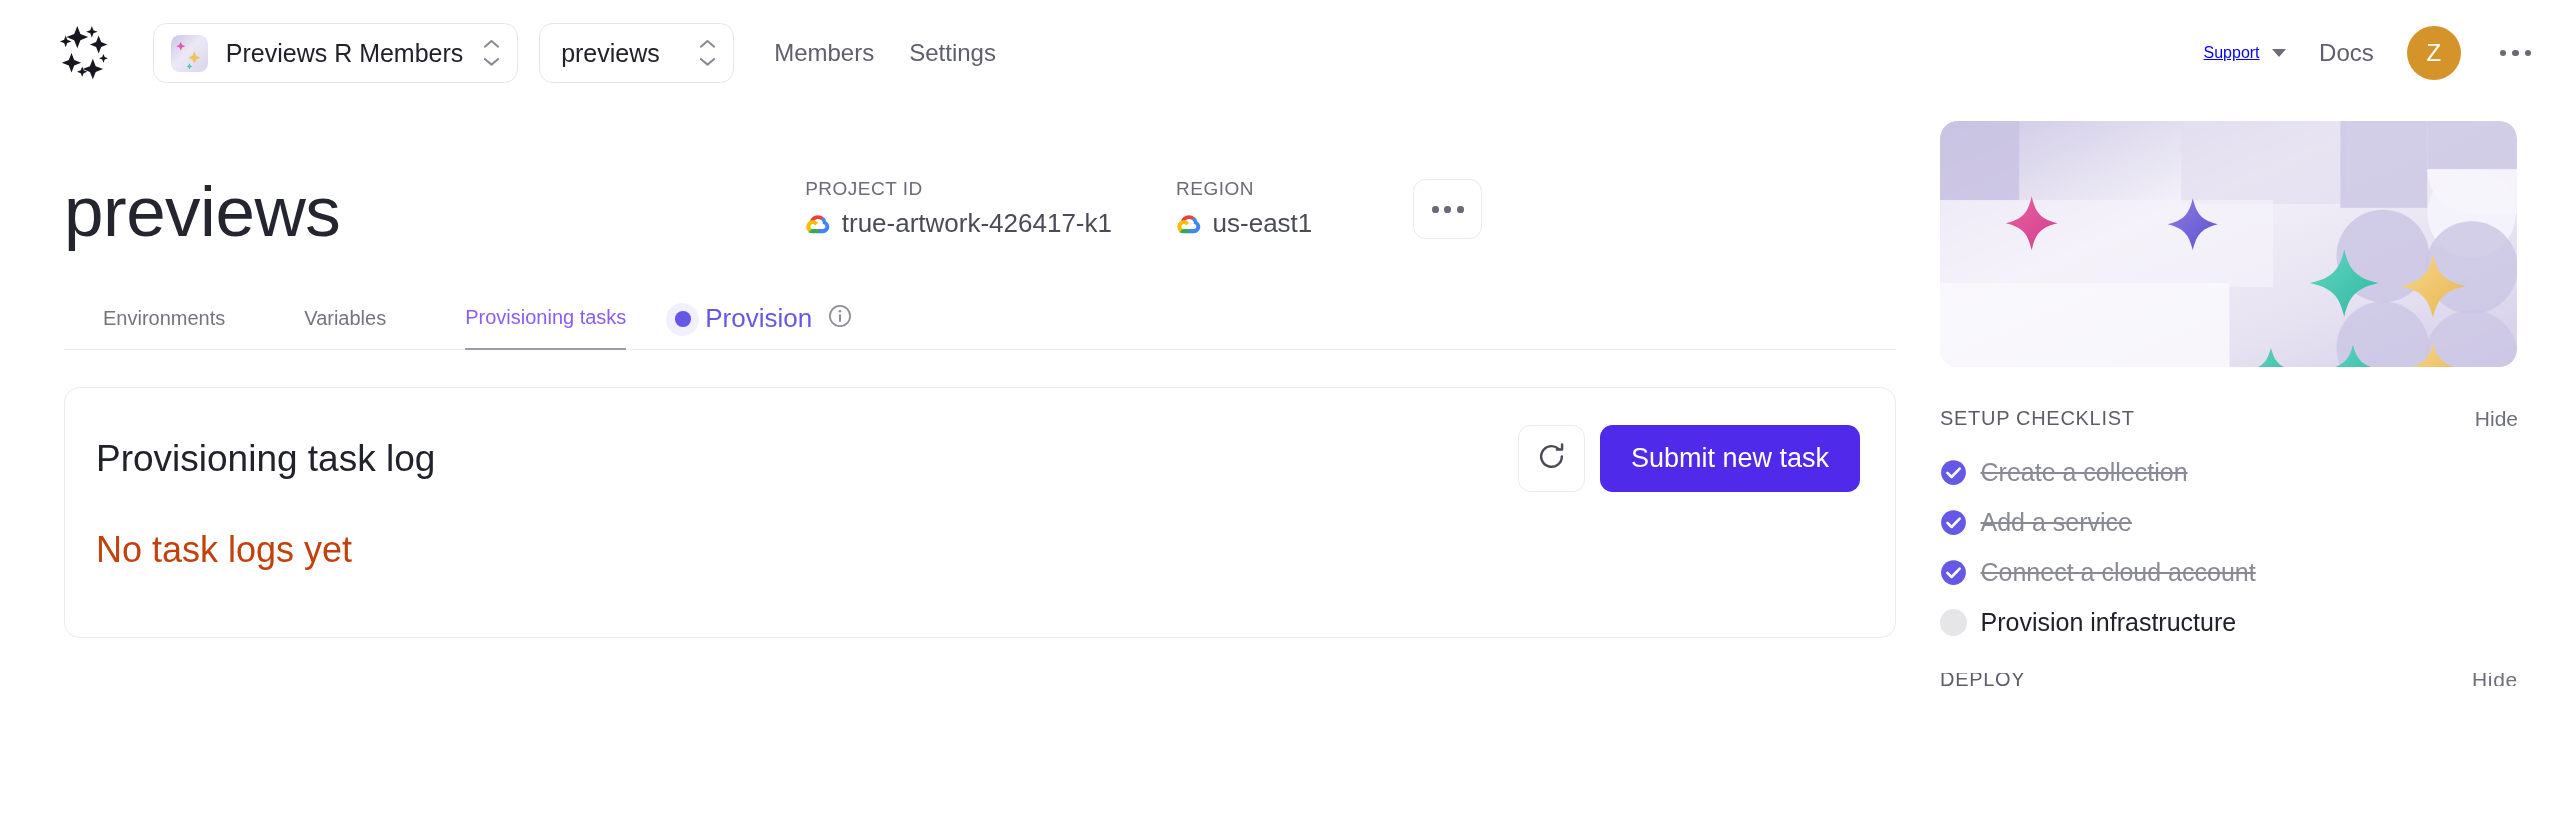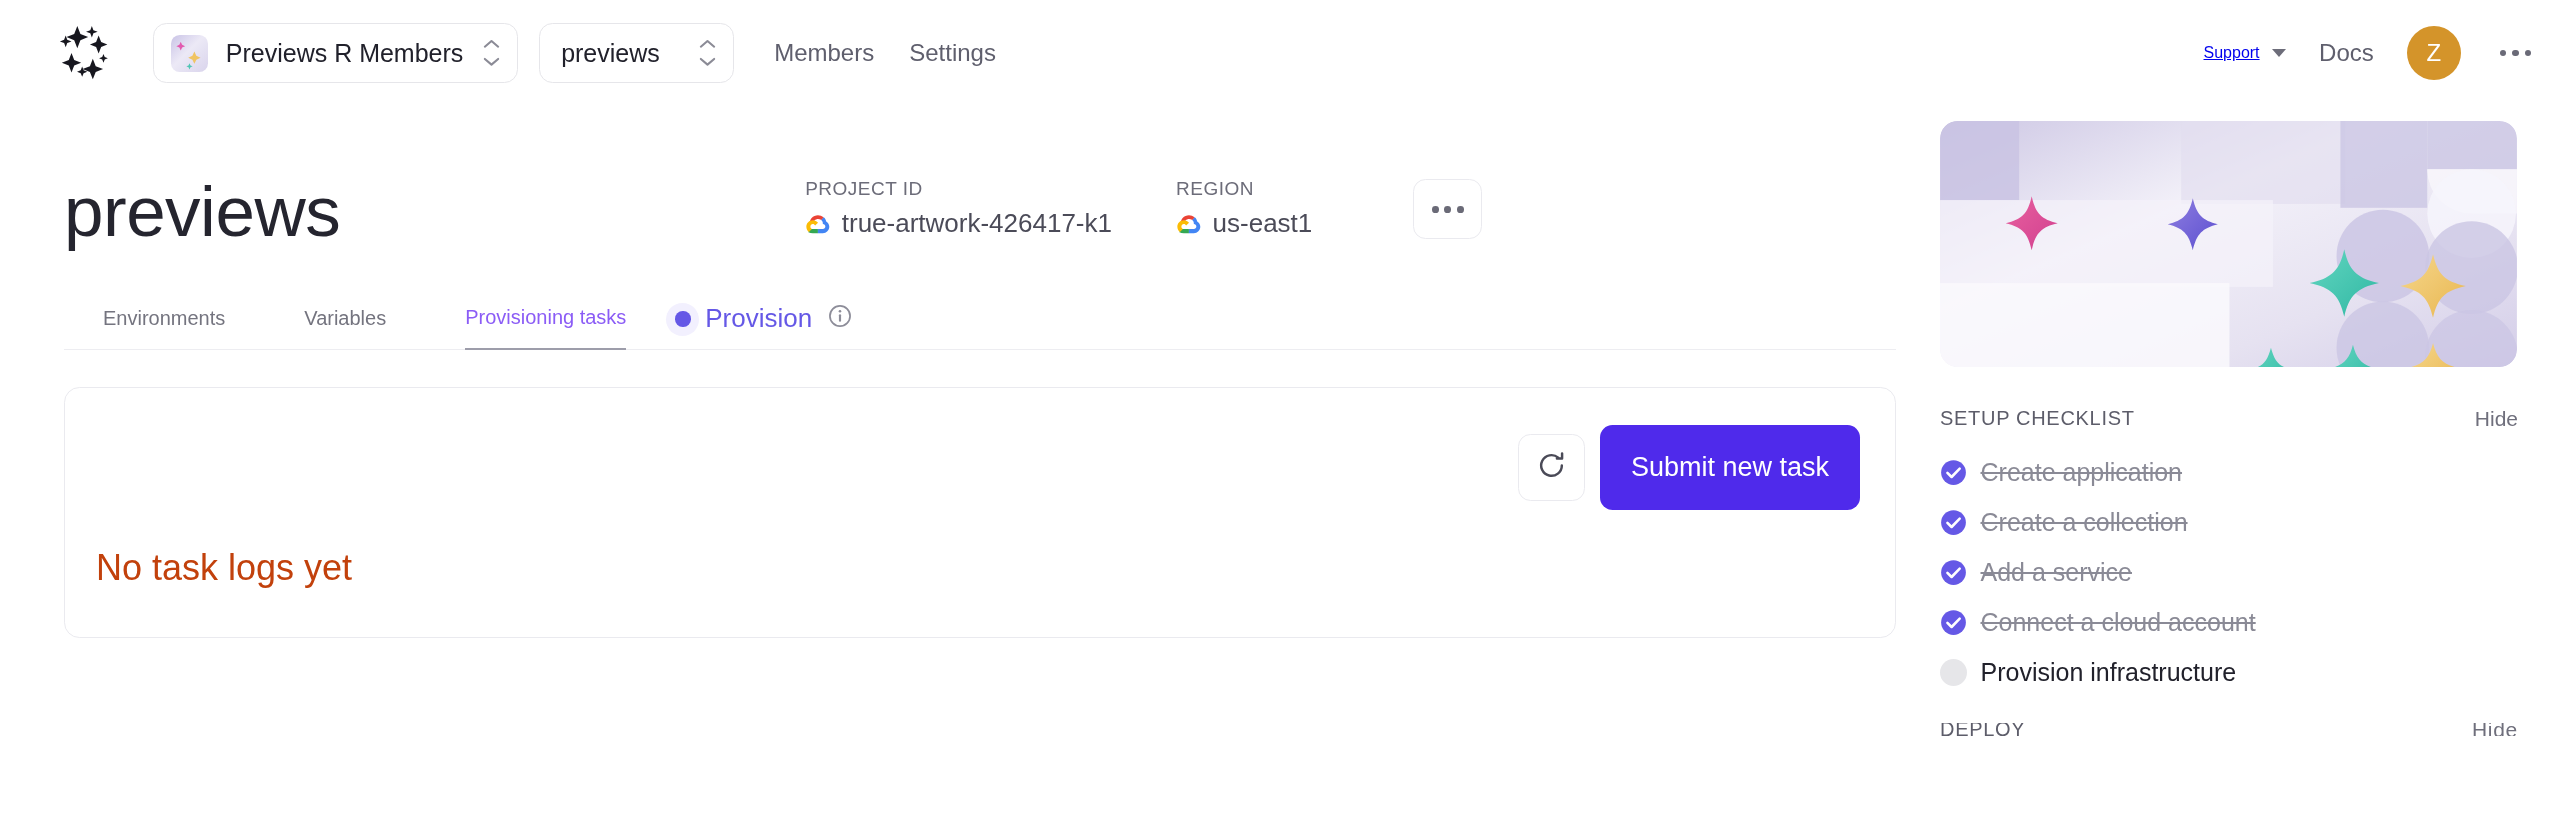--- a/index.html
+++ b/index.html
@@ -236,21 +236,21 @@
     display: flex; align-items: center; gap: 15.4px;
   }
   .icon-btn {
     width: 67px; height: 67px;
     border: 1.5px solid #eaeaef;
     border-radius: 12.5px;
     background: #fff;
     display: flex; align-items: center; justify-content: center;
   }
   .primary-btn {
-    height: 85px;
+    height: 67px;
     background: #4f2aeb;
     color: #fff;
     border: none;
     border-radius: 12.5px;
     font-size: 27px;
     font-family: inherit;
     padding: 0 31px;
     white-space: nowrap;
   }
   .empty-text {
@@ -463,20 +463,21 @@
             <circle cx="12" cy="12" r="9.3" fill="none" stroke="#8d8d99" stroke-width="1.6"></circle>
             <circle cx="12" cy="7.6" r="1.2" fill="#8d8d99"></circle>
             <rect x="11" y="10.4" width="2" height="7" rx="1" fill="#8d8d99"></rect>
           </svg>
         </span>
       </div>
     </div>
 
     <div class="card">
       <div class="card-head">
+        <div class="card-title">Provisioning task log</div>
         <div class="card-actions">
           <div class="icon-btn">
             <span>
               <svg width="31" height="31" viewBox="0 0 24 24" aria-hidden="true">
                 <path d="M20 12 A8 8 0 1 1 17.2 5.9" fill="none" stroke="#4a4a57" stroke-width="1.9" stroke-linecap="round"></path>
                 <path d="M20.2 2.6 L20.2 6.6 L16.2 6.6" fill="none" stroke="#4a4a57" stroke-width="1.9" stroke-linecap="round" stroke-linejoin="round"></path>
               </svg>
             </span>
           </div>
           <button class="primary-btn">Submit new task</button>
@@ -542,29 +543,20 @@
       </svg>
     </div>
 
     <div class="checklist-head">
       <span class="checklist-title">SETUP CHECKLIST</span>
       <a href="#" class="hide-link">Hide</a>
     </div>
 
     <div class="check-list">
 
-      <div class="check-item done">
-        <span class="check-icon">
-          <svg width="27" height="27" viewBox="0 0 24 24" aria-hidden="true">
-            <circle cx="12" cy="12" r="11" fill="#6558e6"></circle>
-            <path d="M6.6 12.3 L10.3 16 L17.5 8.5" fill="none" stroke="#fff" stroke-width="2.3" stroke-linecap="round" stroke-linejoin="round"></path>
-          </svg>
-        </span>
-        <span class="check-label">Create application</span>
-      </div>
 
       <div class="check-item done">
         <span class="check-icon">
           <svg width="27" height="27" viewBox="0 0 24 24" aria-hidden="true">
             <circle cx="12" cy="12" r="11" fill="#6558e6"></circle>
             <path d="M6.6 12.3 L10.3 16 L17.5 8.5" fill="none" stroke="#fff" stroke-width="2.3" stroke-linecap="round" stroke-linejoin="round"></path>
           </svg>
         </span>
         <span class="check-label">Create a collection</span>
       </div>

